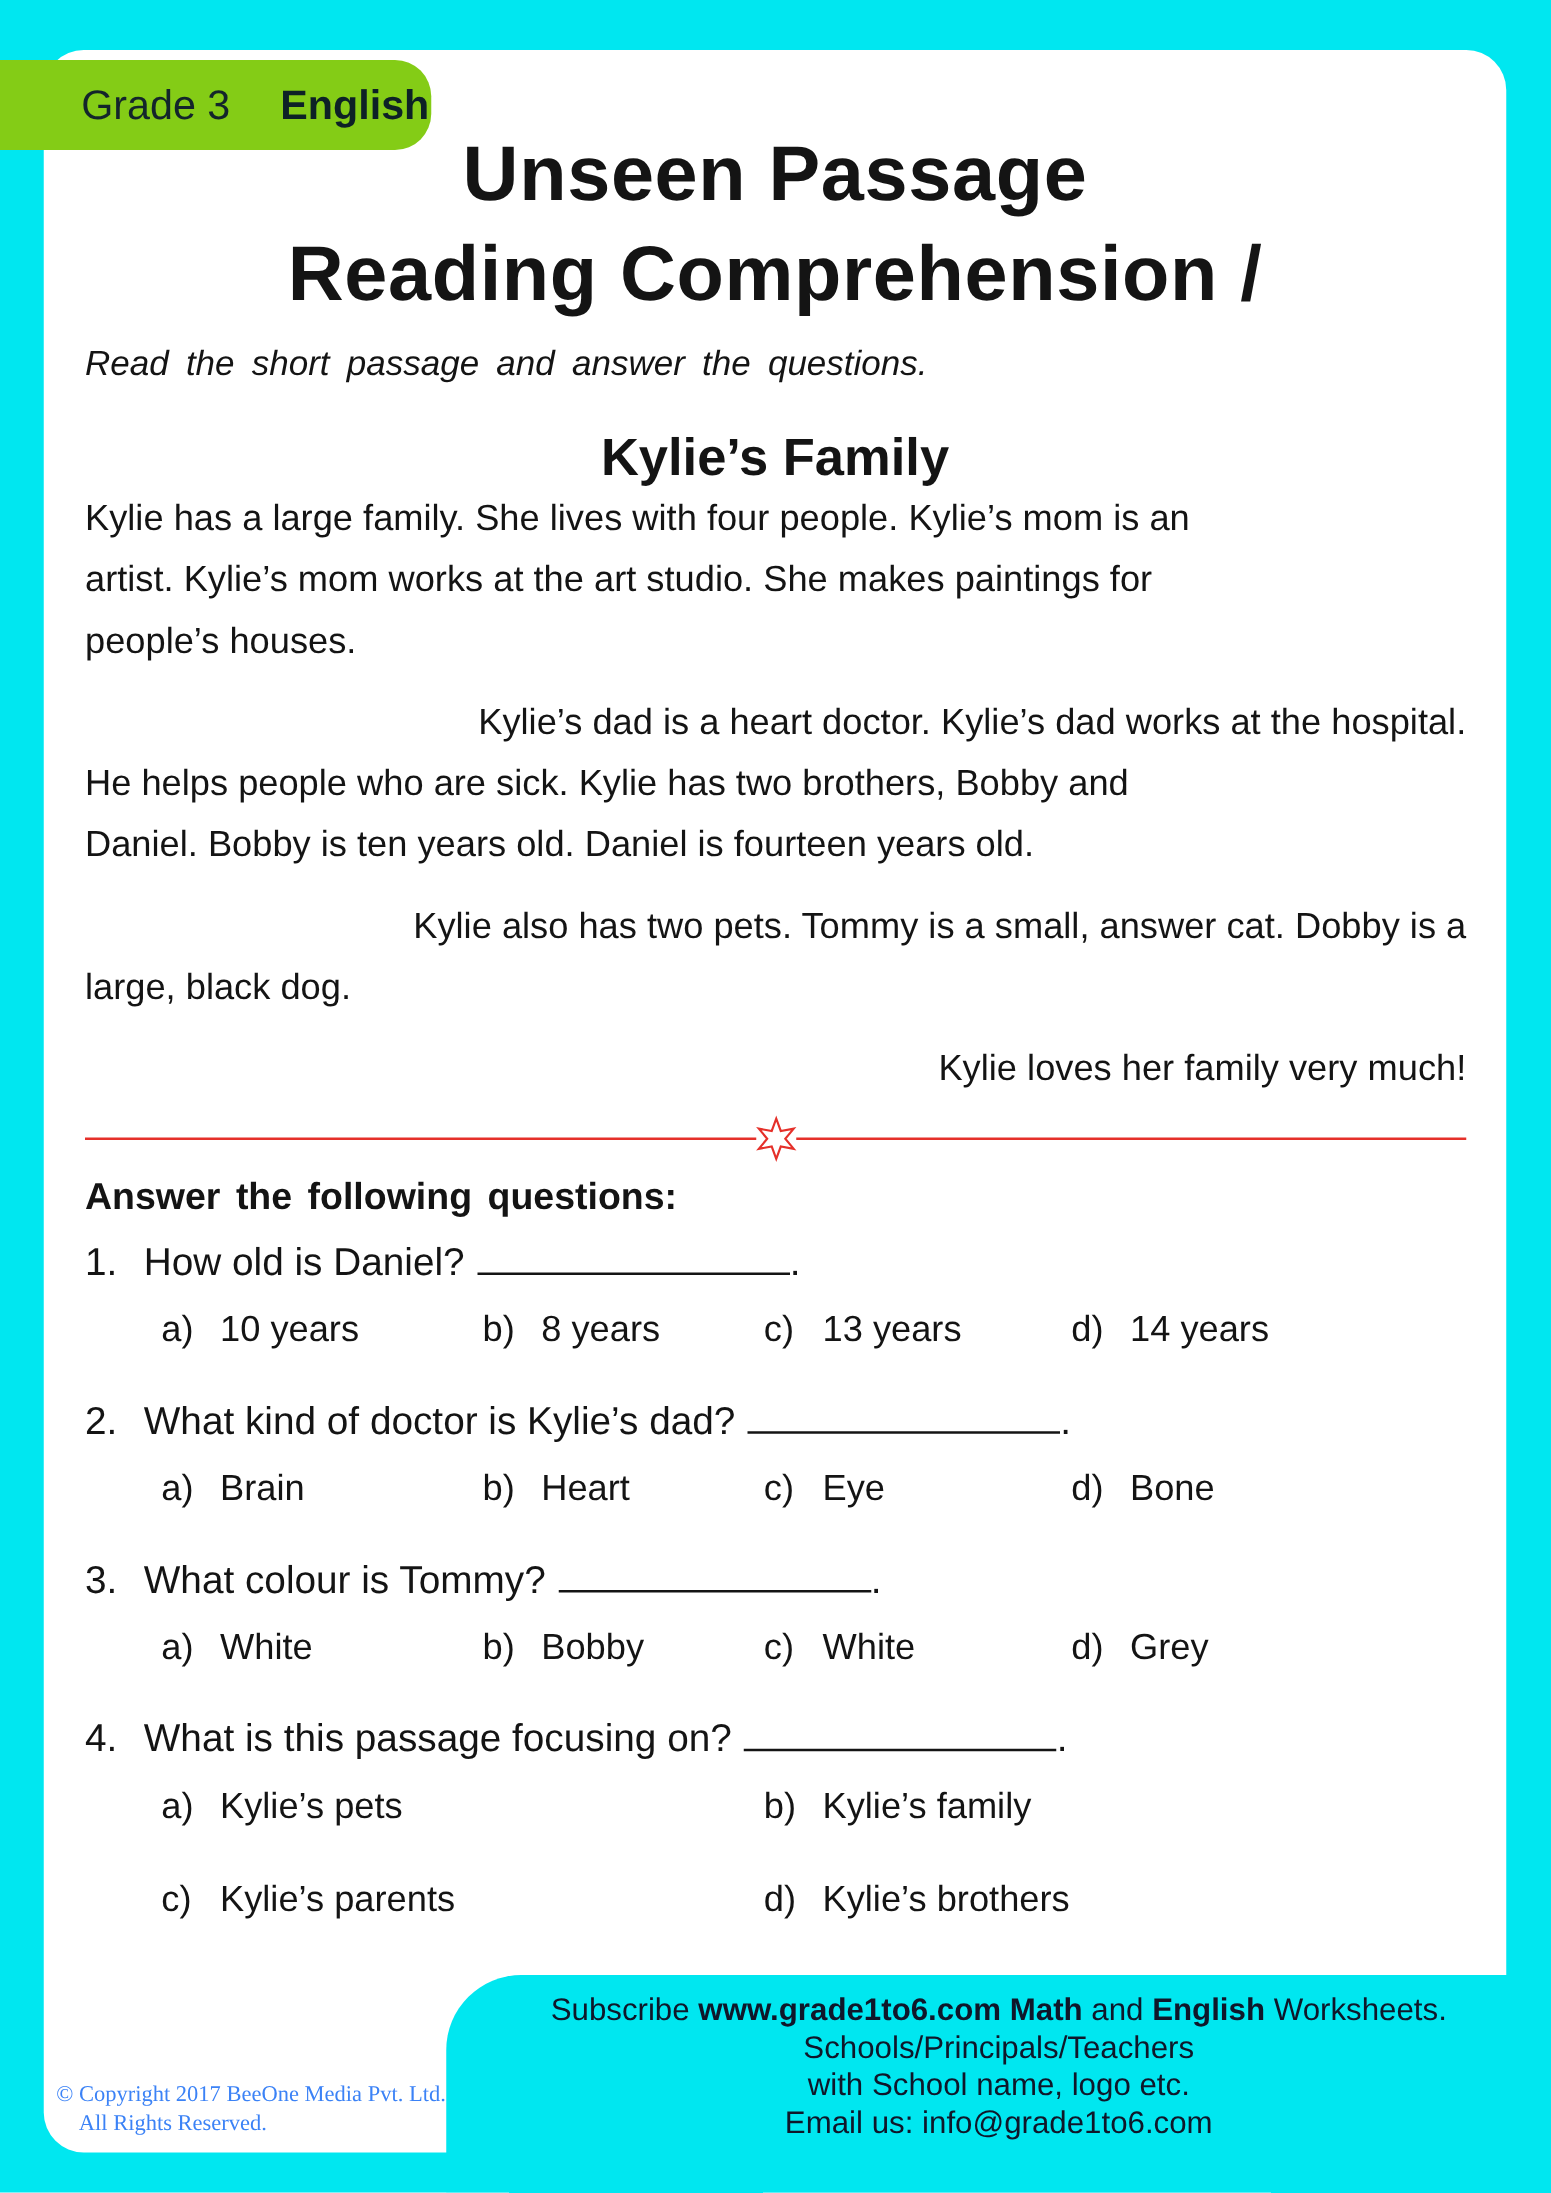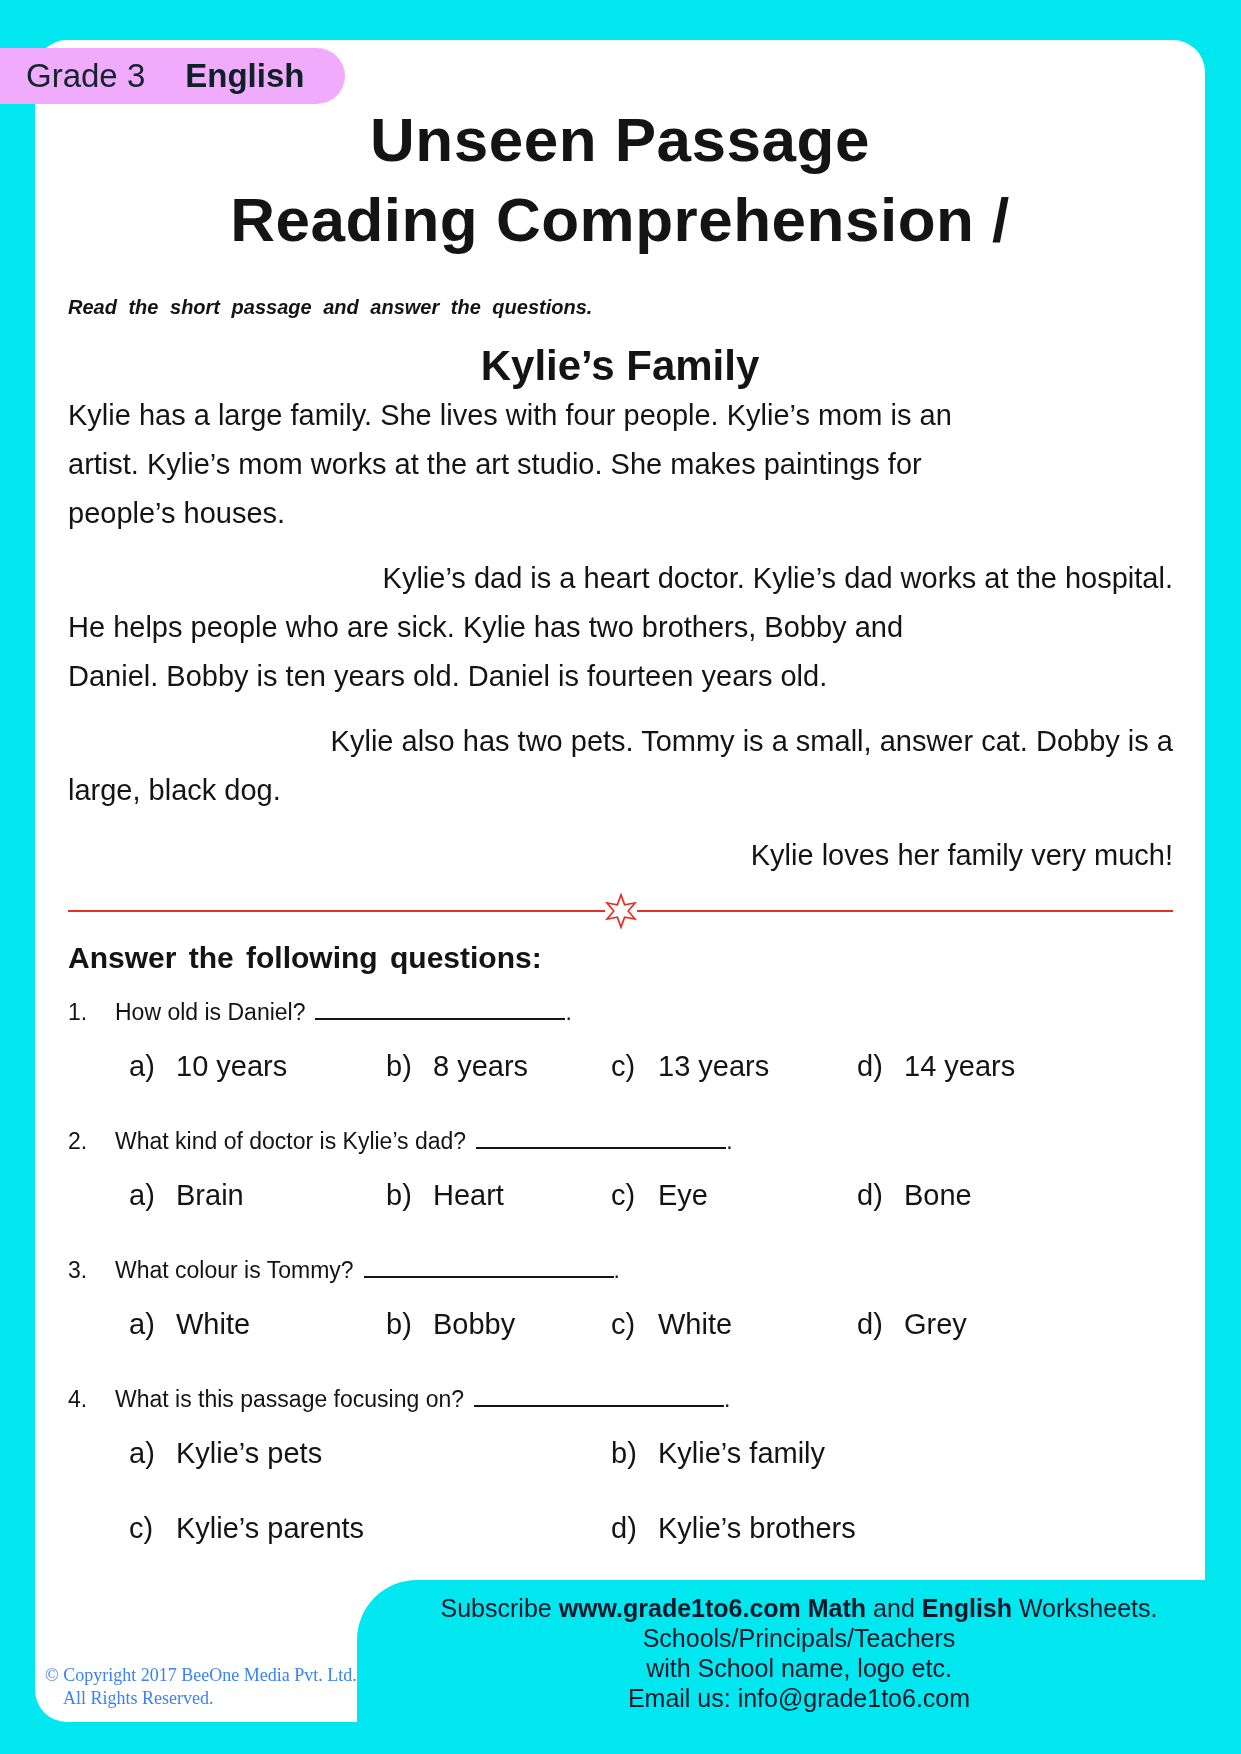--- a/index.html
+++ b/index.html
@@ -7,37 +7,37 @@
     position:relative; width:1241px; height:1754px;
     background:#00e7f0; overflow:hidden;
     font-family:"Liberation Sans", sans-serif; color:#141414;
   }
   .page{
     position:absolute; left:35px; top:40px; width:1170px; height:1682px;
     background:#ffffff; border-radius:32px;
   }
   
   .badge{
-    position:absolute; left:0; top:48px; width:345px; height:56px;
-    background:#f0abfc; border-radius:0 29px 29px 0;
-    display:flex; align-items:center; padding-left:26px; box-sizing:border-box;
+    position:absolute; left:0; top:48px; width:345px; height:72px;
+    background:#84cc16; border-radius:0 29px 29px 0;
+    display:flex; align-items:center; padding-left:65px; box-sizing:border-box;
     z-index:3;
   }
   .badge .grade{font-size:33px; color:#13252b;}
   .badge .subject{font-size:33px; font-weight:bold; color:#0d2126; margin-left:40px;}
   
   .title{
     position:absolute; top:60px; left:0; width:100%;
     text-align:center; font-weight:bold; font-size:62px; line-height:80px;
     letter-spacing:0.5px;
   }
   .title span{display:block;}
   .instruction{
-    position:absolute; top:250px; left:33px; right:33px;
-    font-size:20px; line-height:34px; font-weight:bold; font-style:italic;
+    position:absolute; top:234px; left:33px; right:33px;
+    font-size:28px; line-height:34px; font-weight:normal; font-style:italic;
     word-spacing:6px;
   }
   .passage-title{
     position:absolute; top:300px; left:0; width:100%;
     text-align:center; font-size:42px; line-height:52px; font-weight:bold;
   }
   
   .passage{
     position:absolute; top:351px; left:33px; width:1105px;
     font-size:29px; line-height:49px;
@@ -52,21 +52,21 @@
   }
   .divider .dline{flex:1; height:0; border-top:2px solid #e5302a;}
   .divider svg{flex:0 0 auto; margin:0 -1px;}
   
   .answer-heading{
     position:absolute; top:900px; left:33px;
     font-size:30px; line-height:36px; font-weight:bold; word-spacing:4px;
   }
   .questions{position:absolute; top:952px; left:33px; right:20px;}
   .question{margin-bottom:37px;}
-  .q-line{font-size:23px; line-height:36px; margin-bottom:18px; white-space:nowrap;}
+  .q-line{font-size:31px; line-height:36px; margin-bottom:18px; white-space:nowrap;}
   .q-num{display:inline-block; width:47px;}
   .blank{
     display:inline-block; width:250px; height:26px; margin-left:10px;
     border-bottom:2px solid #141414; vertical-align:baseline;
   }
   .options{display:grid; font-size:29px; line-height:36px;}
   .options.four{padding-left:61px; grid-template-columns:257px 225px 246px 1fr;}
   .options.two{padding-left:61px; grid-template-columns:482px 1fr; row-gap:39px;}
   .opt{display:flex;}
   .opt .letter{flex:0 0 30px; margin-right:17px;}

